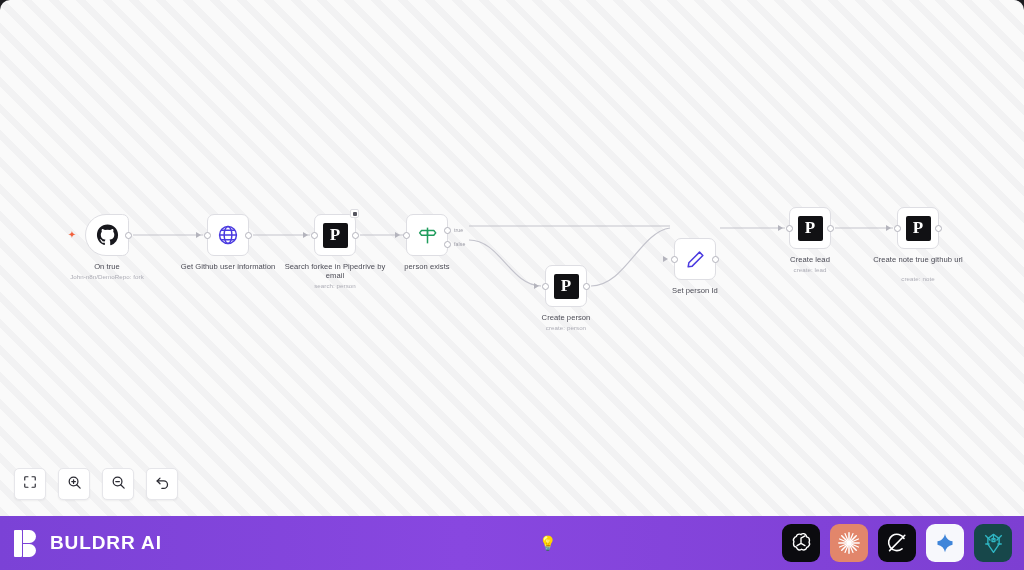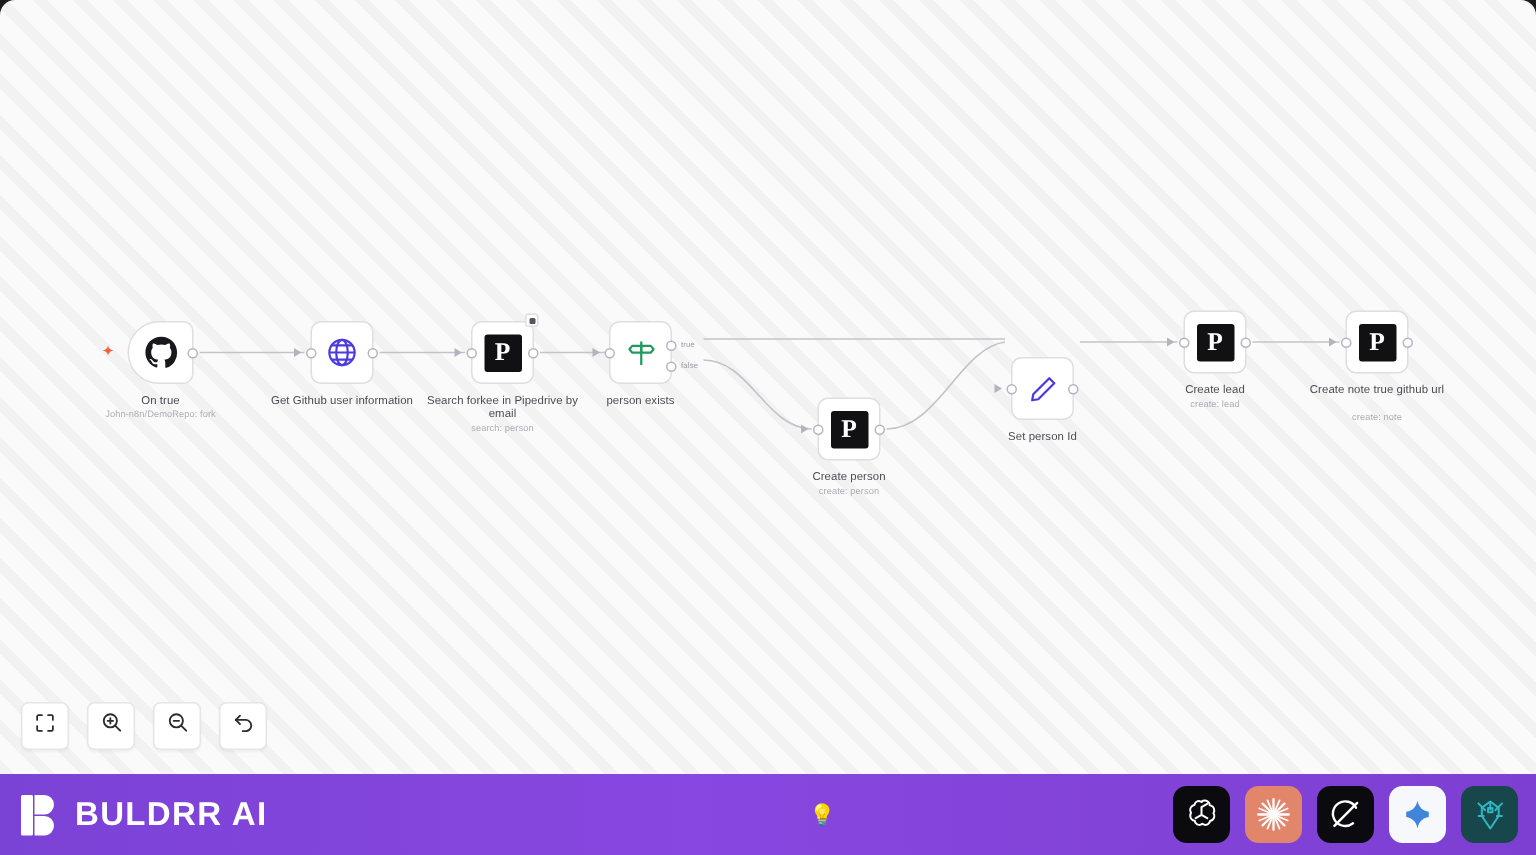--- a/index.html
+++ b/index.html
@@ -255,21 +255,21 @@
   .brand-mark .lobe-bot {
     position: absolute;
     left: 9px; top: 14px;
     width: 13px; height: 13px;
     background: #ffffff;
     border-radius: 0 7px 7px 0;
   }
 
   #brand-text {
     color: #ffffff;
-    font-size: 22px;
+    font-size: 19px;
     font-weight: 700;
     letter-spacing: 0.9px;
   }
 
   #banner-center {
     flex: 1;
     display: flex;
     align-items: center;
     justify-content: center;
     gap: 8px;

